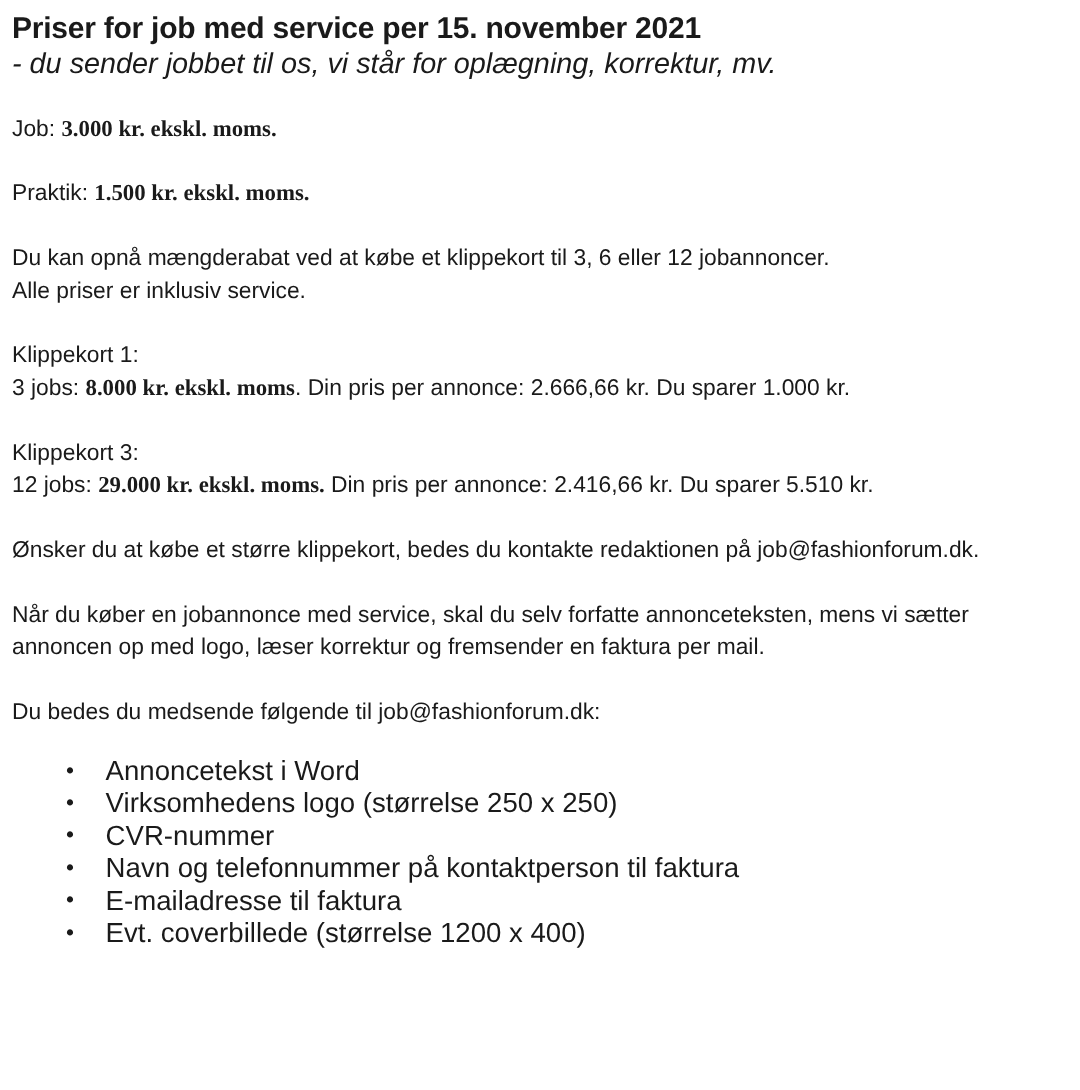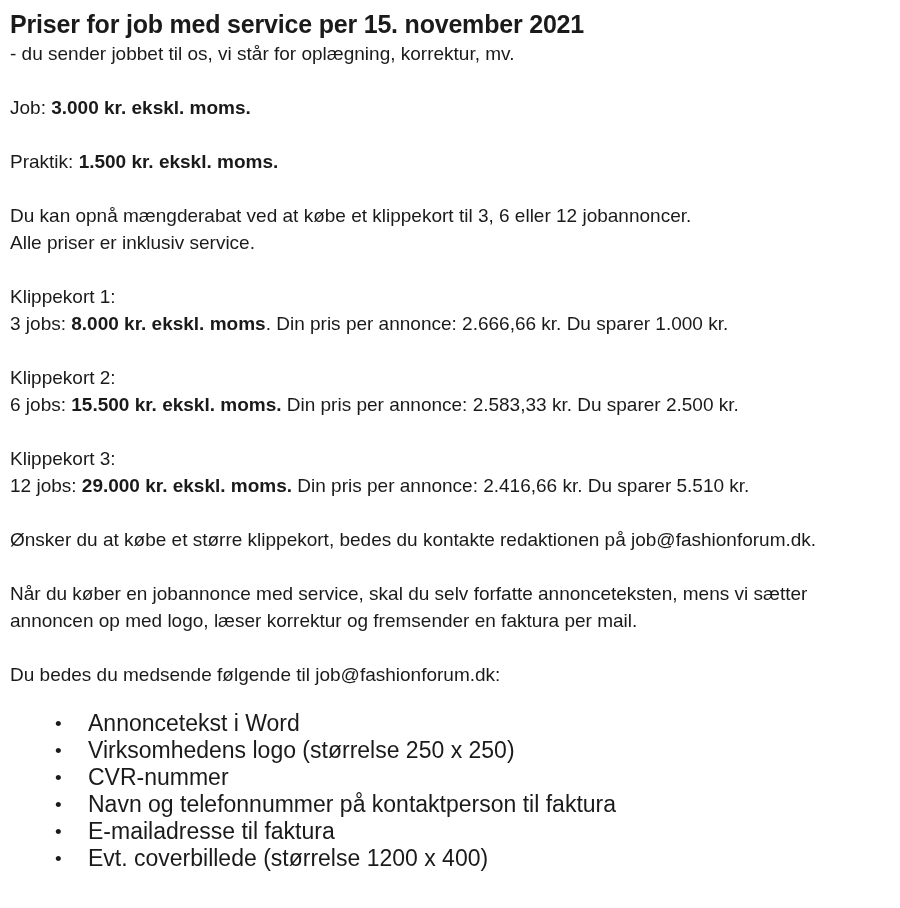--- a/index.html
+++ b/index.html
@@ -16,31 +16,32 @@
     height: 908px;
     padding: 8px 18px 0 10px;
   }
   .doc-title {
     font-size: 25px;
     font-weight: 700;
     line-height: 32px;
     letter-spacing: -0.2px;
   }
   .doc-subtitle {
-    font-size: 19px;
+    font-size: 24px;
+    font-style: italic;
     line-height: 27px;
     margin-bottom: 27px;
   }
   .para {
     font-size: 19px;
     line-height: 27px;
     margin-bottom: 27px;
   }
   .para .line { display: block; }
-  b, .bold { font-weight: 700; }
+  b, .bold { font-weight: 700; font-family: Liberation Serif, serif; }
   ul.doc-bullets {
     list-style: none;
     margin: 22px 0 0 0;
     padding-left: 45px;
     font-size: 23px;
     line-height: 27px;
   }
   ul.doc-bullets li {
     position: relative;
     padding-left: 33px;
@@ -69,24 +70,20 @@
   <p class="para">
     <span class="line">Du kan opnå mængderabat ved at købe et klippekort til 3, 6 eller 12 jobannoncer.</span>
     <span class="line">Alle priser er inklusiv service.</span>
   </p>
 
   <p class="para">
     <span class="line">Klippekort 1:</span>
     <span class="line"><span>3 jobs: </span><b>8.000 kr. ekskl. moms</b><span>. Din pris per annonce: 2.666,66 kr. Du sparer 1.000 kr.</span></span>
   </p>
 
-  <p class="para">
-    <span class="line">Klippekort 2:</span>
-    <span class="line"><span>6 jobs: </span><b>15.500 kr. ekskl. moms.</b><span> Din pris per annonce: 2.583,33 kr. Du sparer 2.500 kr.</span></span>
-  </p>
 
   <p class="para">
     <span class="line">Klippekort 3:</span>
     <span class="line"><span>12 jobs: </span><b>29.000 kr. ekskl. moms.</b><span> Din pris per annonce: 2.416,66 kr. Du sparer 5.510 kr.</span></span>
   </p>
 
   <p class="para">Ønsker du at købe et større klippekort, bedes du kontakte redaktionen på job@fashionforum.dk.</p>
 
   <p class="para">Når du køber en jobannonce med service, skal du selv forfatte annonceteksten, mens vi sætter annoncen op med logo, læser korrektur og fremsender en faktura per mail.</p>
 

